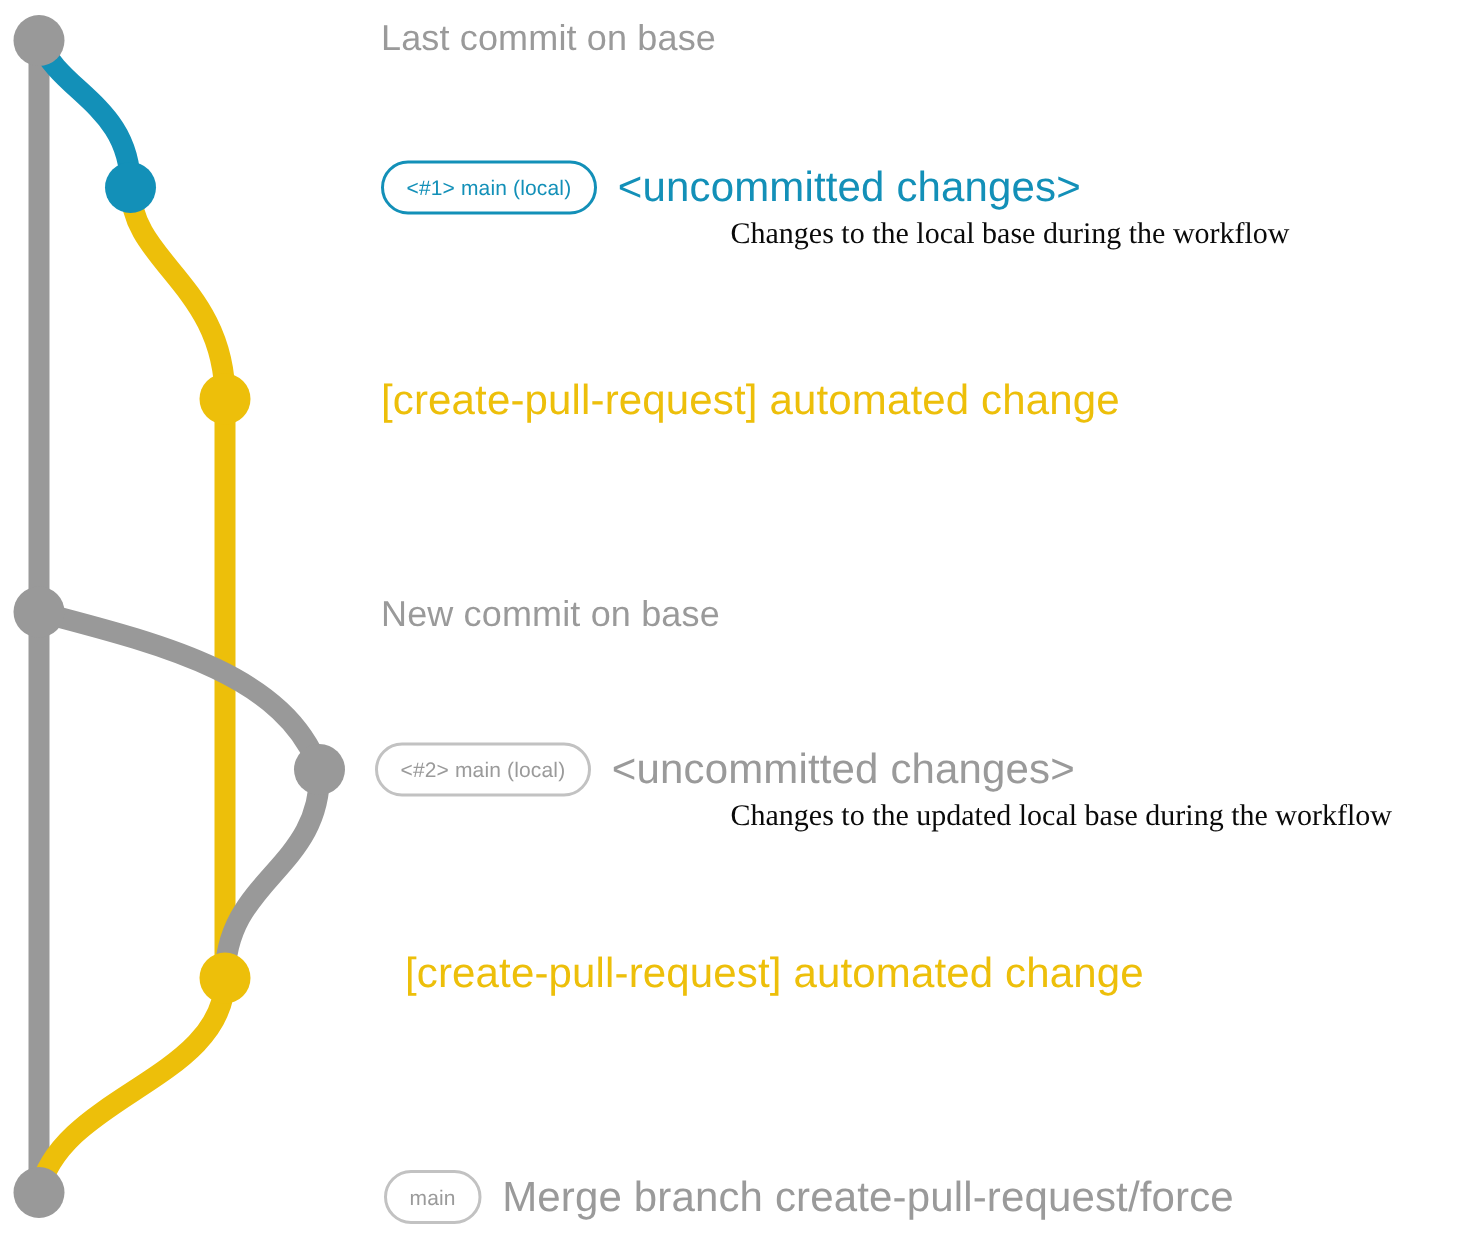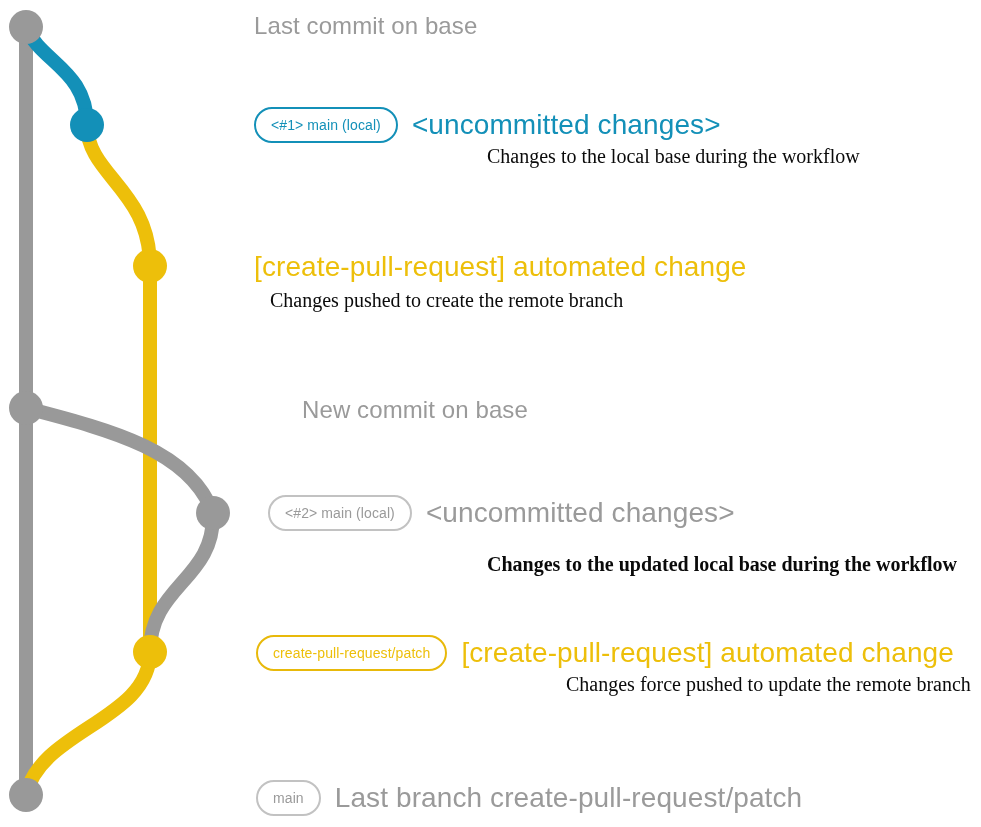--- a/index.html
+++ b/index.html
@@ -127,43 +127,40 @@
       <div class="tag-row">
         <span class="pill blue">&lt;#1&gt; main (local)</span>
         <span class="headline blue">&lt;uncommitted changes&gt;</span>
       </div>
     </div>
     <div class="anno subtext" style="left:487px; top:145px;">Changes to the local base during the workflow</div>
 
     <div class="anno" style="left:254px; top:253px;">
       <div class="headline yellow standalone">[create-pull-request] automated change</div>
     </div>
-    <div class="anno subtext" style="left:270px; top:289px;">Changes pushed to create the remote branch</div>
 
     <div class="anno" style="left:254px; top:396px;">
-      <div class="plain-heading" style="color:#9a9a9a;margin-left:48px;">New commit on base</div>
+      <div class="plain-heading" style="color:#9a9a9a;">New commit on base</div>
     </div>
 
-    <div class="anno" style="left:268px; top:495px;">
+    <div class="anno" style="left:250px; top:495px;">
       <div class="tag-row">
         <span class="pill gray">&lt;#2&gt; main (local)</span>
         <span class="headline gray">&lt;uncommitted changes&gt;</span>
       </div>
     </div>
-    <div class="anno subtext" style="left:487px; top:553px;font-weight:bold;">Changes to the updated local base during the workflow</div>
+    <div class="anno subtext" style="left:487px; top:533px;">Changes to the updated local base during the workflow</div>
 
     <div class="anno" style="left:256px; top:635px;">
       <div class="tag-row">
-        <span class="pill yellow">create-pull-request/patch</span>
         <span class="headline yellow">[create-pull-request] automated change</span>
       </div>
     </div>
-    <div class="anno subtext" style="left:566px; top:673px;">Changes force pushed to update the remote branch</div>
 
     <div class="anno" style="left:256px; top:780px;">
       <div class="tag-row">
         <span class="pill gray">main</span>
-        <span class="headline gray">Last branch create-pull-request/patch</span>
+        <span class="headline gray">Merge branch create-pull-request/force</span>
       </div>
     </div>
 
   </div>
 </div>
 
 </body></html>

